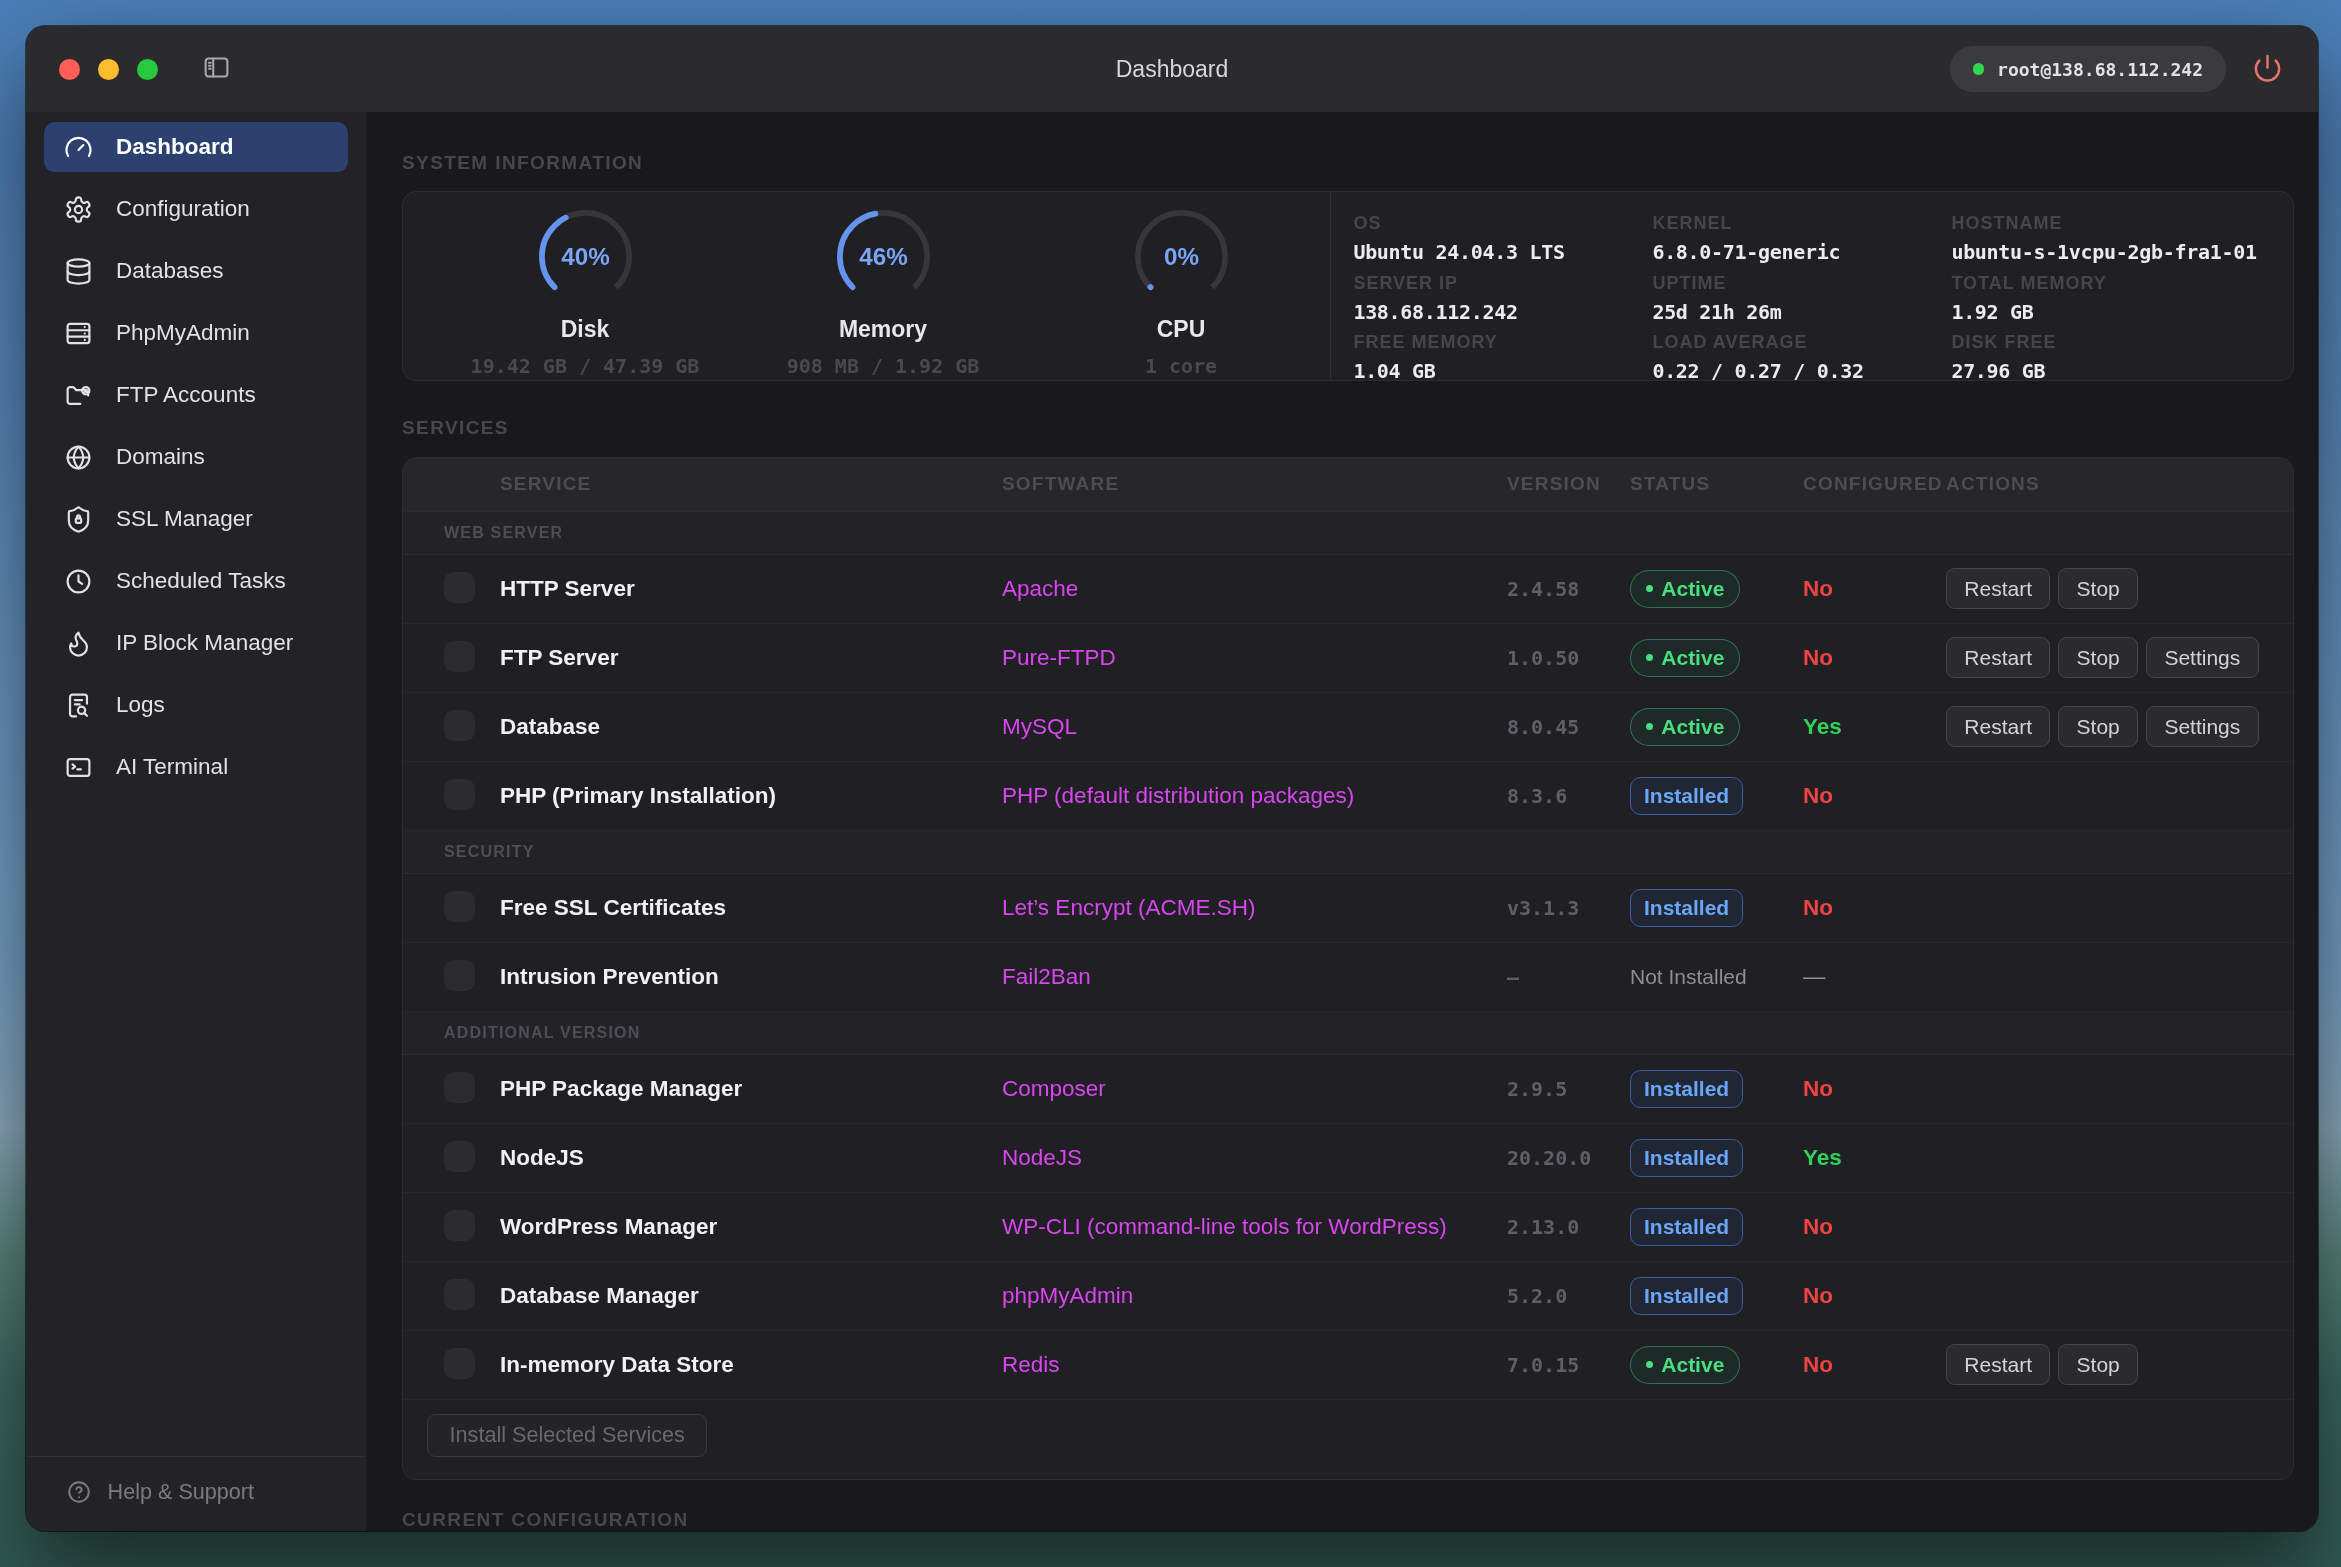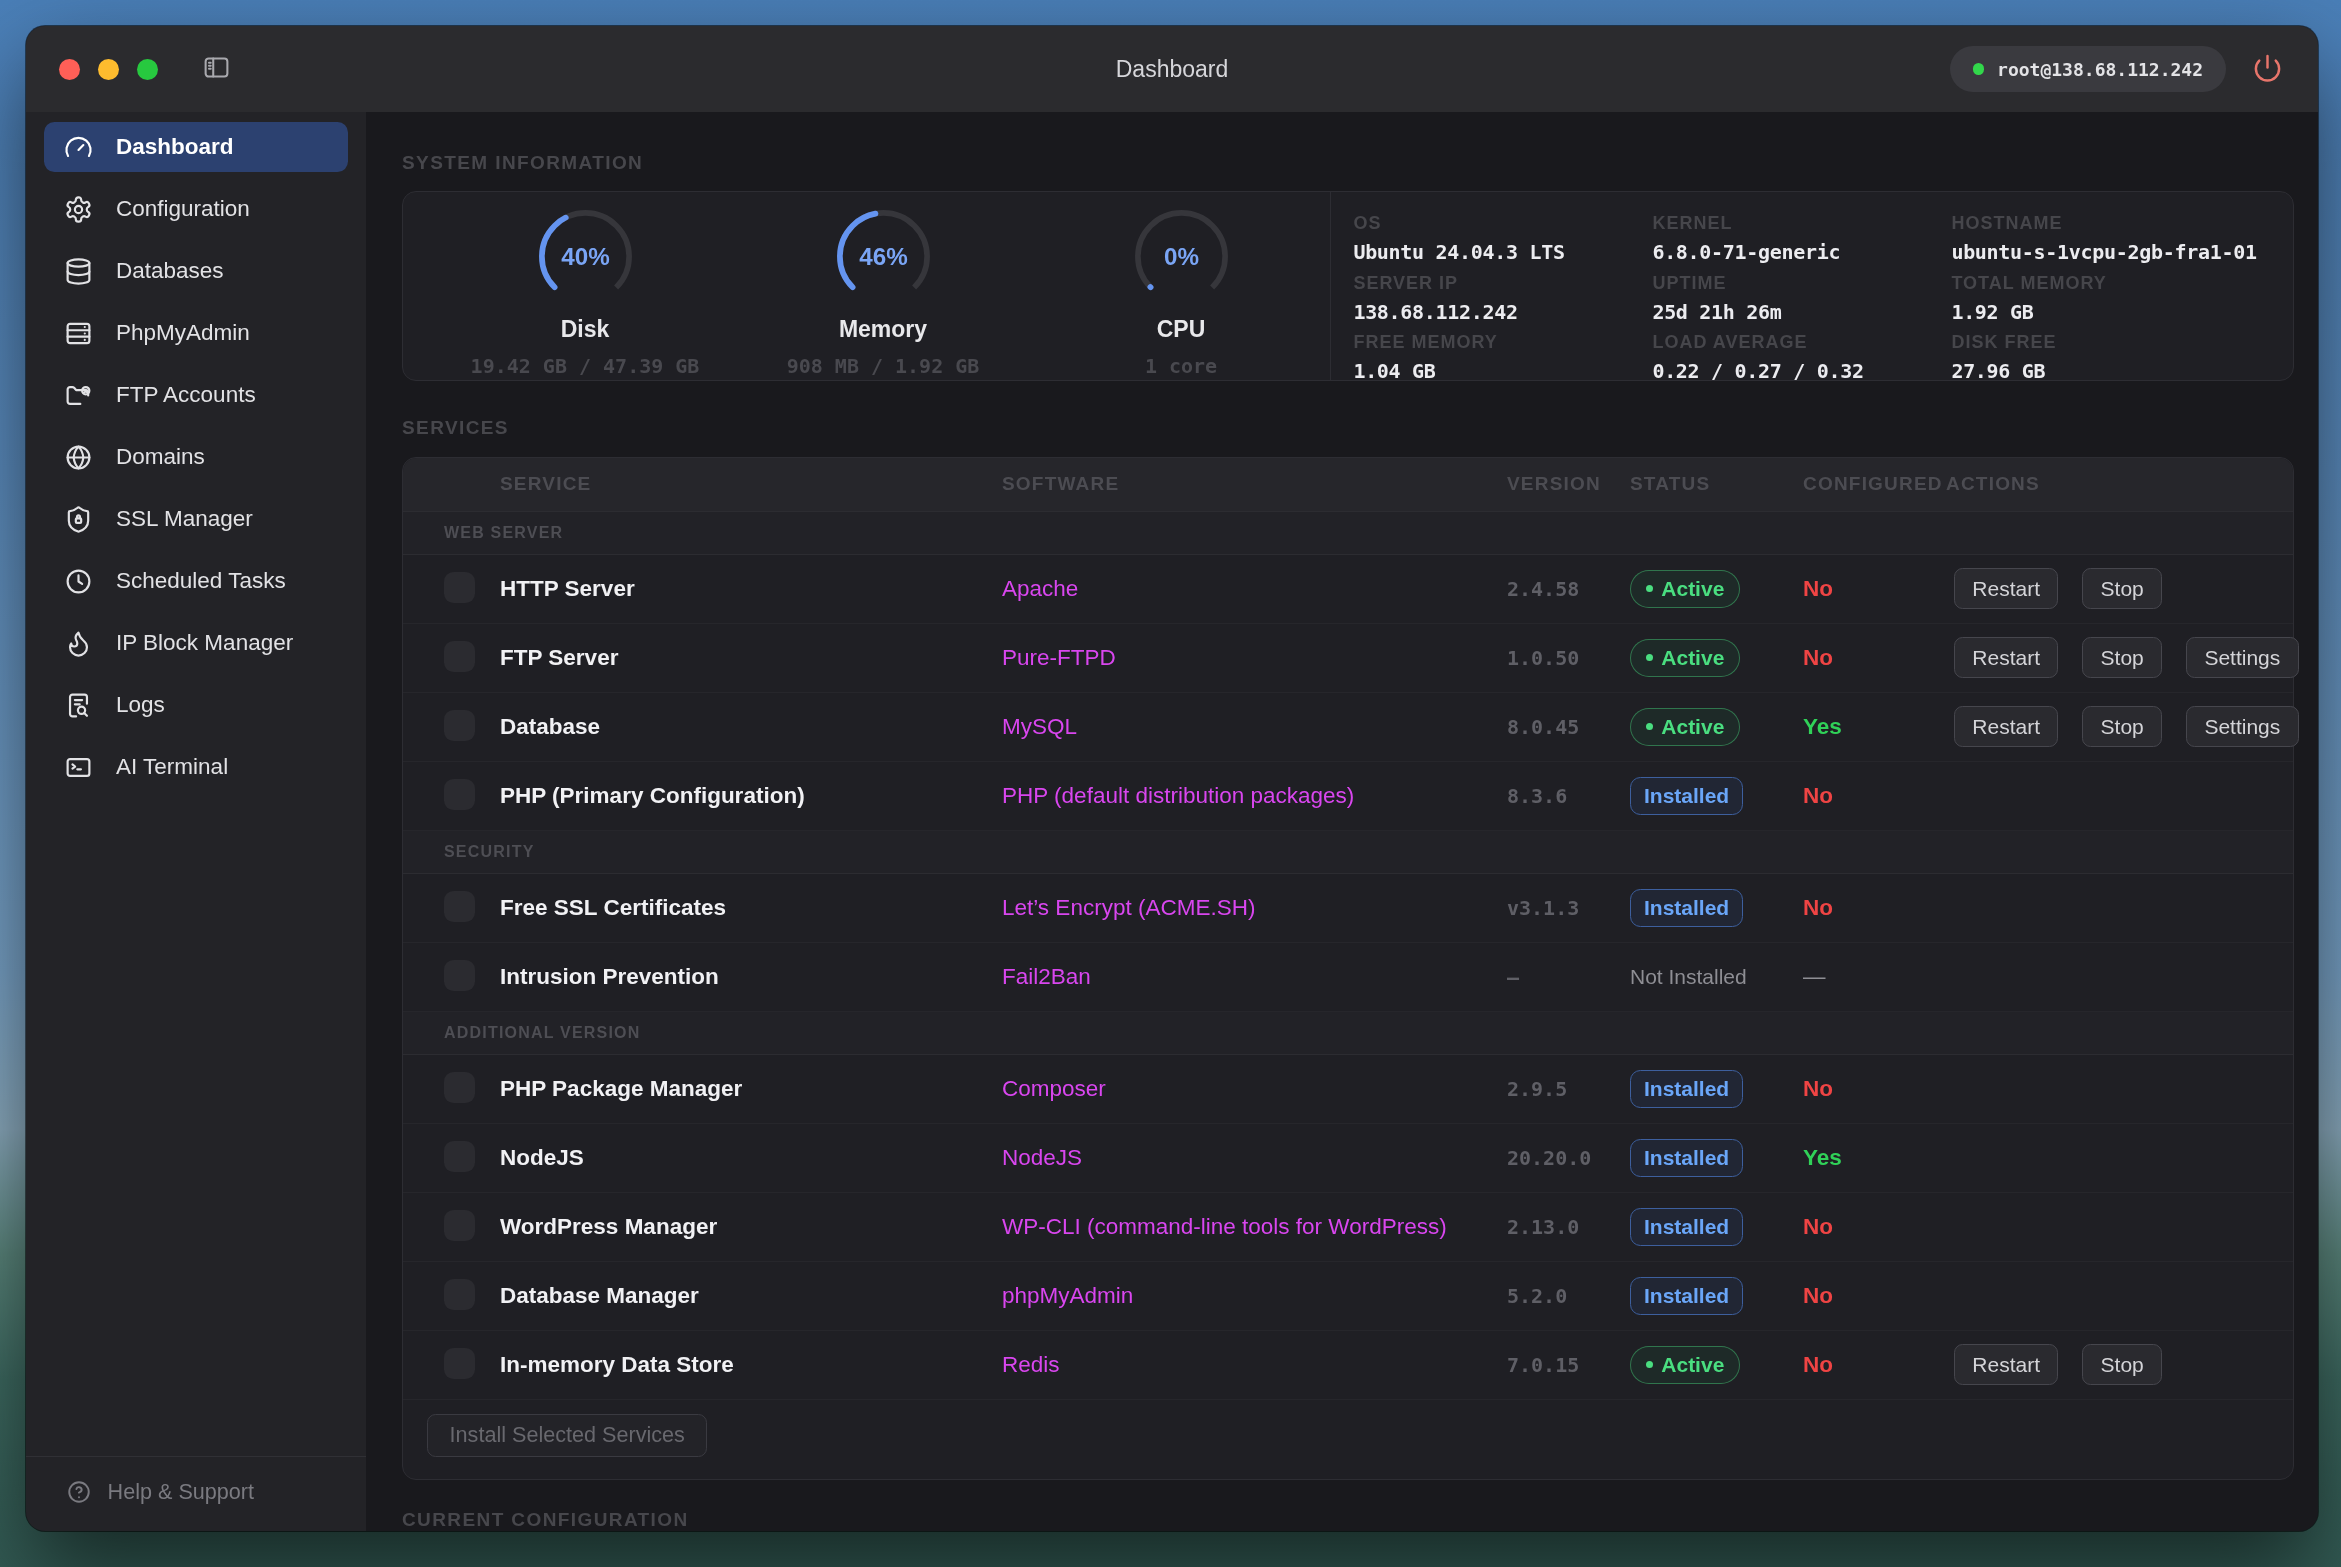--- a/index.html
+++ b/index.html
@@ -76,21 +76,21 @@
   .svc  { color:#f1f1f4; font-size:22.5px; font-weight:700; }
   .soft { color:#d946ef; font-size:22.5px; }
   .ver  { color:#5f5f66; font-size:20px; font-weight:bold; }
   .badge { display:inline-flex; align-items:center; gap:7.8px; font-size:21px; font-weight:600; width:fit-content; }
   .badge-active { color:#4ade80; background:rgba(34,197,94,.07); border:1.3px solid rgba(74,222,128,.42); border-radius:863px; padding:6px 14.7px; }
   .badge-active .dot { width:7.8px; height:7.8px; border-radius:50%; background:#4ade80; }
   .badge-installed { color:#6aa6f8; background:rgba(59,130,246,.08); border:1.3px solid #3d5f9e; border-radius:10.4px; padding:6px 13px; }
   .status-none { color:#8e8e94; font-size:21px; }
   .cfg { font-size:22.5px; font-weight:700; }
   .cfg-no  { color:#ef4444; } .cfg-yes { color:#30d158; } .cfg-dash { color:#8e8e94; font-weight:400; }
-  .actions { display:flex; gap:24px;margin-left:8px; }
+  .actions { display:flex; gap:8px; }
   .abtn { height:41px; padding:0 17.3px; border-radius:8.6px; border:1.3px solid #46464d; background:#2a2a2f;
     color:#d4d4d8; font-size:21px; font-family:"Liberation Sans",sans-serif; display:flex; align-items:center; }
   .install-row { padding:14px 0 22.5px 24px; }
   .install-btn { height:43px; padding:0 21.6px; border-radius:8.6px; border:1.3px solid #3a3a41; background:#232328;
     color:#68686e; font-size:21.6px; font-family:"Liberation Sans",sans-serif; }
   .clipped-label { margin-bottom:2px; }
 </style>
 </head>
 <body>
 
@@ -353,21 +353,21 @@
                 </span></div>
               <div class="cfg cfg-yes">Yes</div>
               <div class="actions">
                 <button class="abtn">Restart</button>
                 <button class="abtn">Stop</button>
                 <button class="abtn">Settings</button>
               </div>
             </div>
             <div class="t-row">
               <div><button class="checkbox"></button></div>
-              <div class="svc">PHP (Primary Configuration)</div>
+              <div class="svc">PHP (Primary Installation)</div>
               <div class="soft">PHP (default distribution packages)</div>
               <div class="ver mono">8.3.6</div>
               <div><span class="badge badge-installed">Installed</span></div>
               <div class="cfg cfg-no">No</div>
               <div class="actions"></div>
             </div>
             <div class="t-group">SECURITY</div>
             <div class="t-row">
               <div><button class="checkbox"></button></div>
               <div class="svc">Free SSL Certificates</div>

